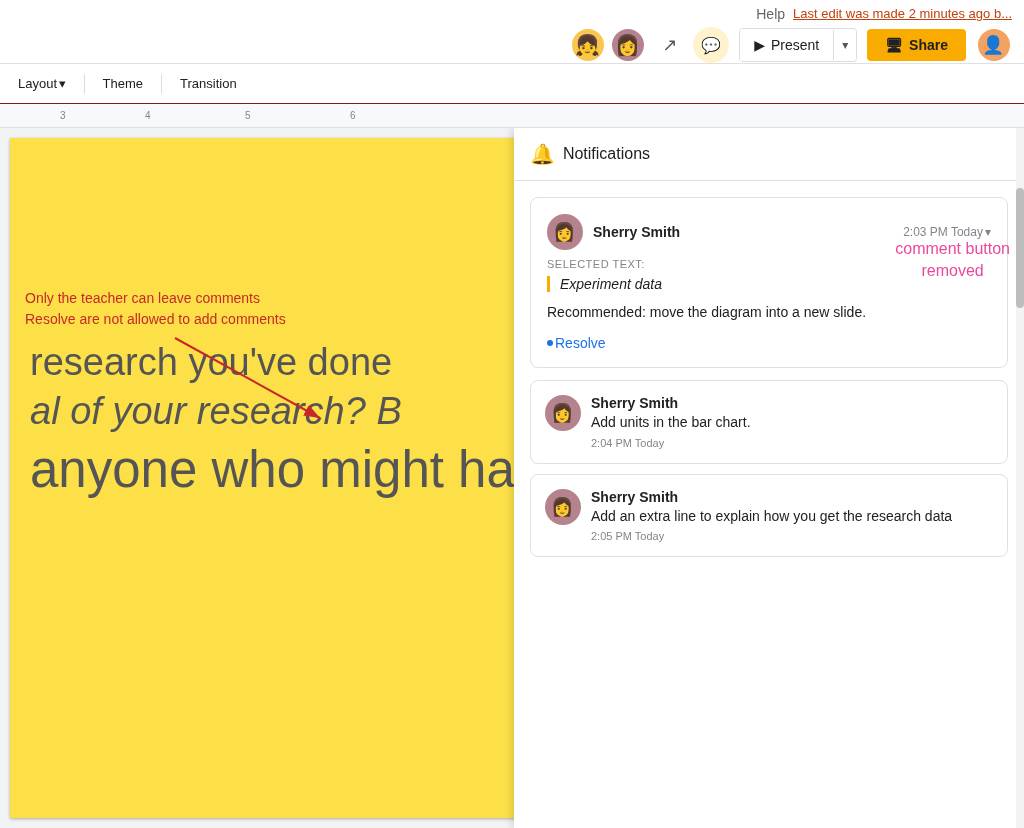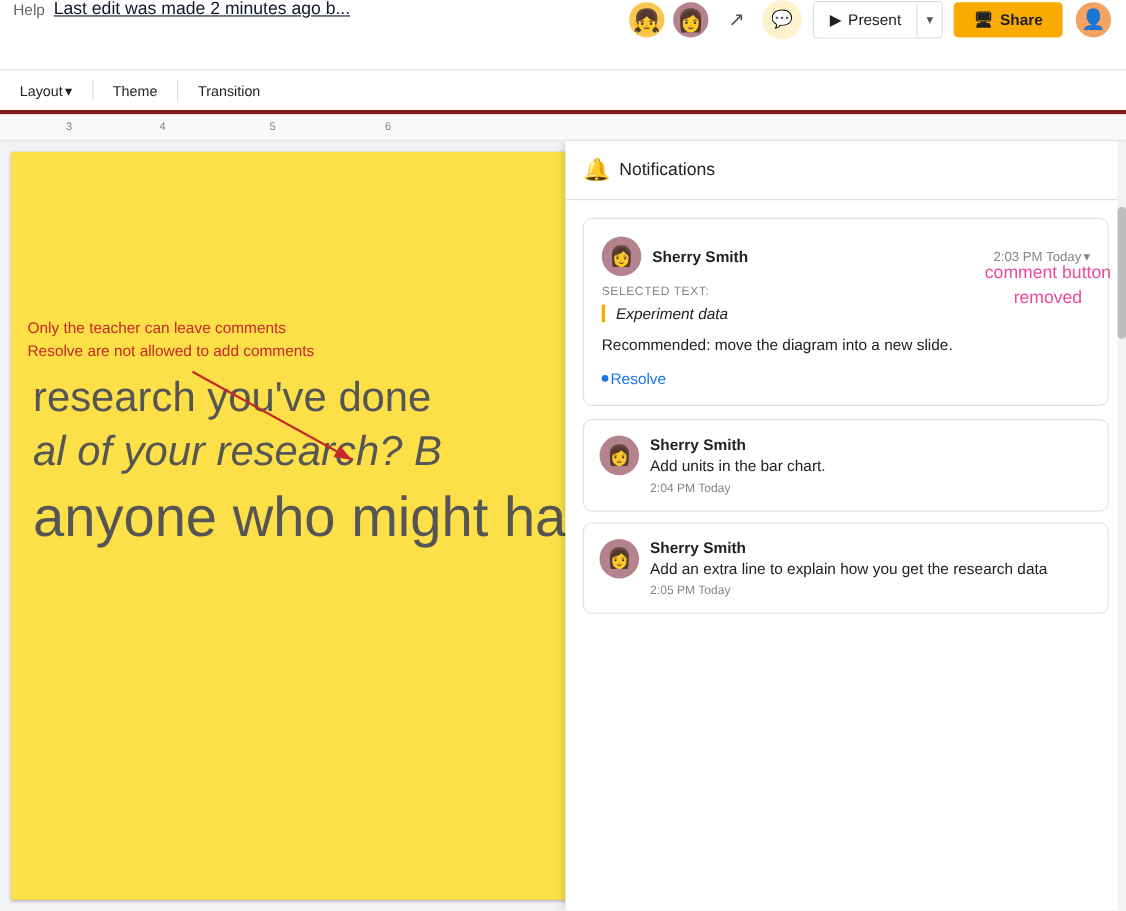--- a/index.html
+++ b/index.html
@@ -1,42 +1,43 @@
 <!DOCTYPE html>
 <html><head>
   <meta charset="utf-8">
   <style>
     * { box-sizing: border-box; margin: 0; padding: 0; }
     body { font-family: 'Arial', sans-serif; background: #f1f3f4; overflow: hidden; width: 1024px; height: 828px; position: relative; }
 
     
     .toolbar {
       display: flex;
-      align-items: flex-start;
+      align-items: flex-end;
       background: #fff;
       height: 64px;
       padding: 0 12px;
       border-bottom: 1px solid #e0e0e0;
       position: relative;
       z-index: 10;
+      flex-direction: column;
     }
     .toolbar-left {
       display: flex;
       align-items: center;
       gap: 8px;
       flex: 1;
     }
     .help-link {
       color: #666;
       font-size: 14px;
       text-decoration: none;
     }
     .last-edit {
-      color: #0f172a;
-      font-size: 16px;
+      color: #c2410c;
+      font-size: 13px;
       text-decoration: underline;
       cursor: pointer;
     }
     .toolbar-right {
       display: flex;
       align-items: center;
       gap: 10px;
     }
     .avatar-group {
       display: flex;
@@ -111,21 +112,21 @@
       gap: 6px;
     }
 
     
     .menubar {
       display: flex;
       align-items: center;
       background: #fff;
       height: 40px;
       padding: 0 8px;
-      border-bottom: 4px solid #7f1d1d;
+      border-bottom: 1px solid #7f1d1d;
       gap: 4px;
     }
     .menu-item {
       padding: 4px 10px;
       font-size: 13px;
       color: #202124;
       cursor: pointer;
       border-radius: 4px;
     }
     .menu-item-with-arrow { display: flex; align-items: center; gap: 2px; }

